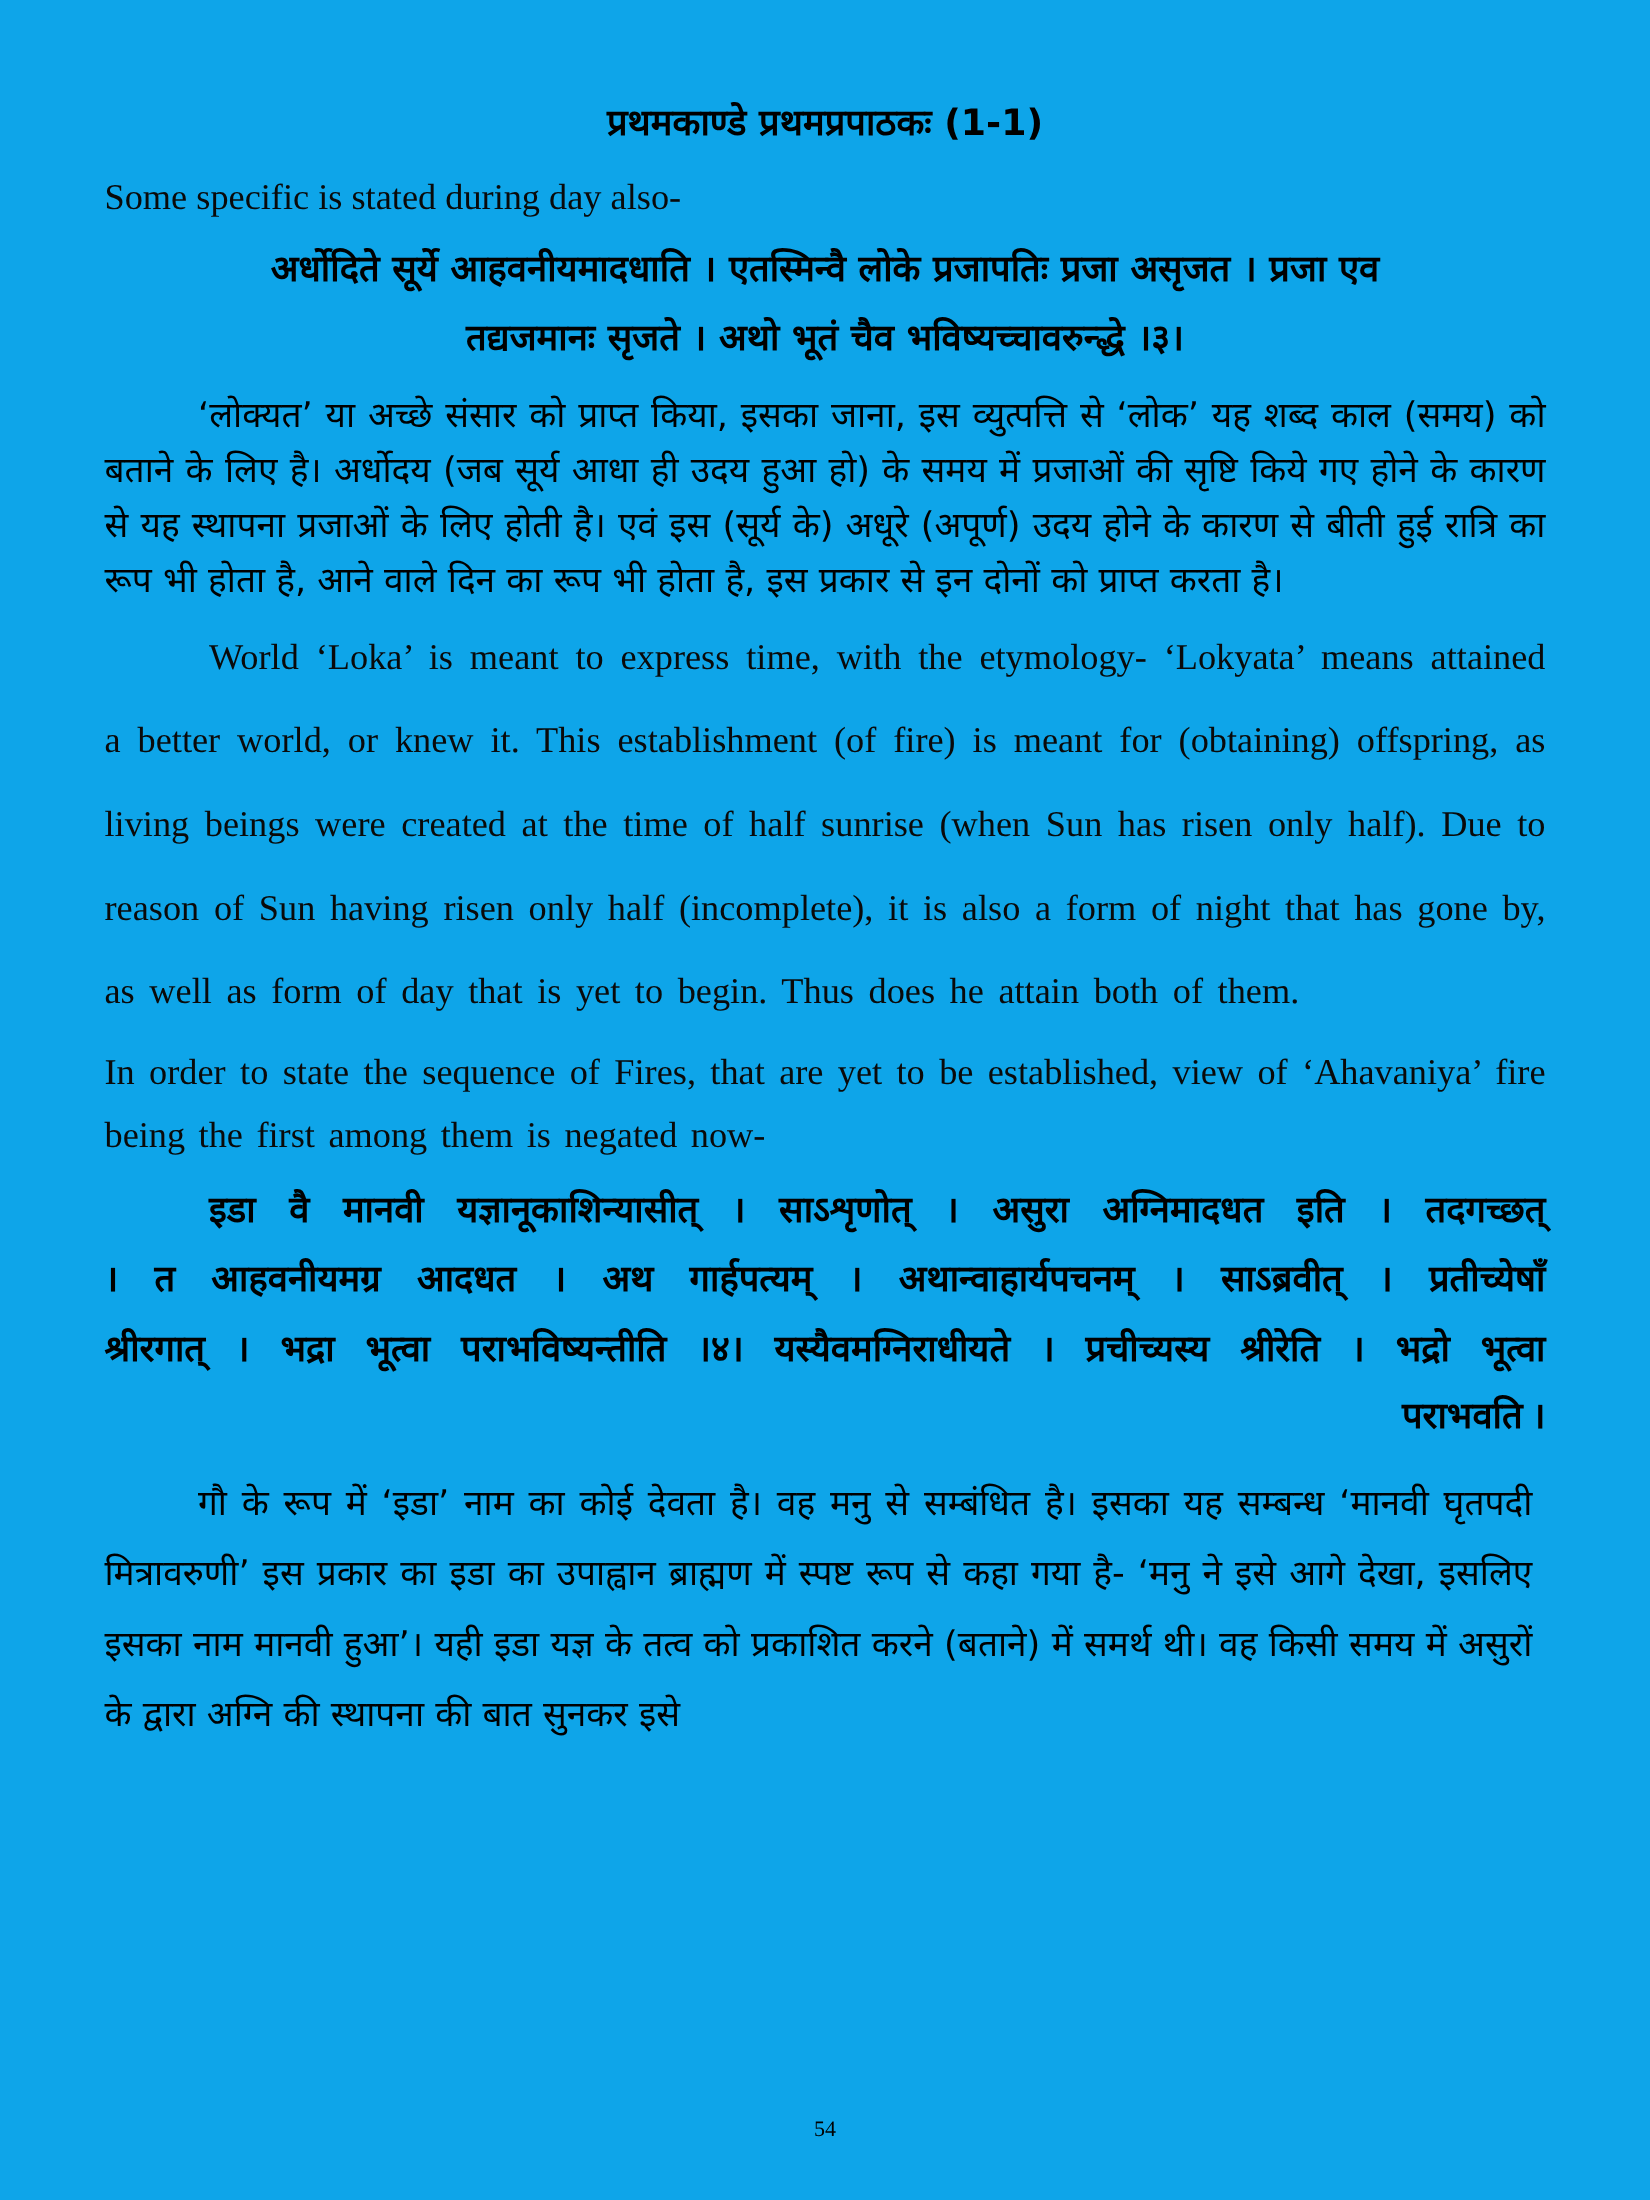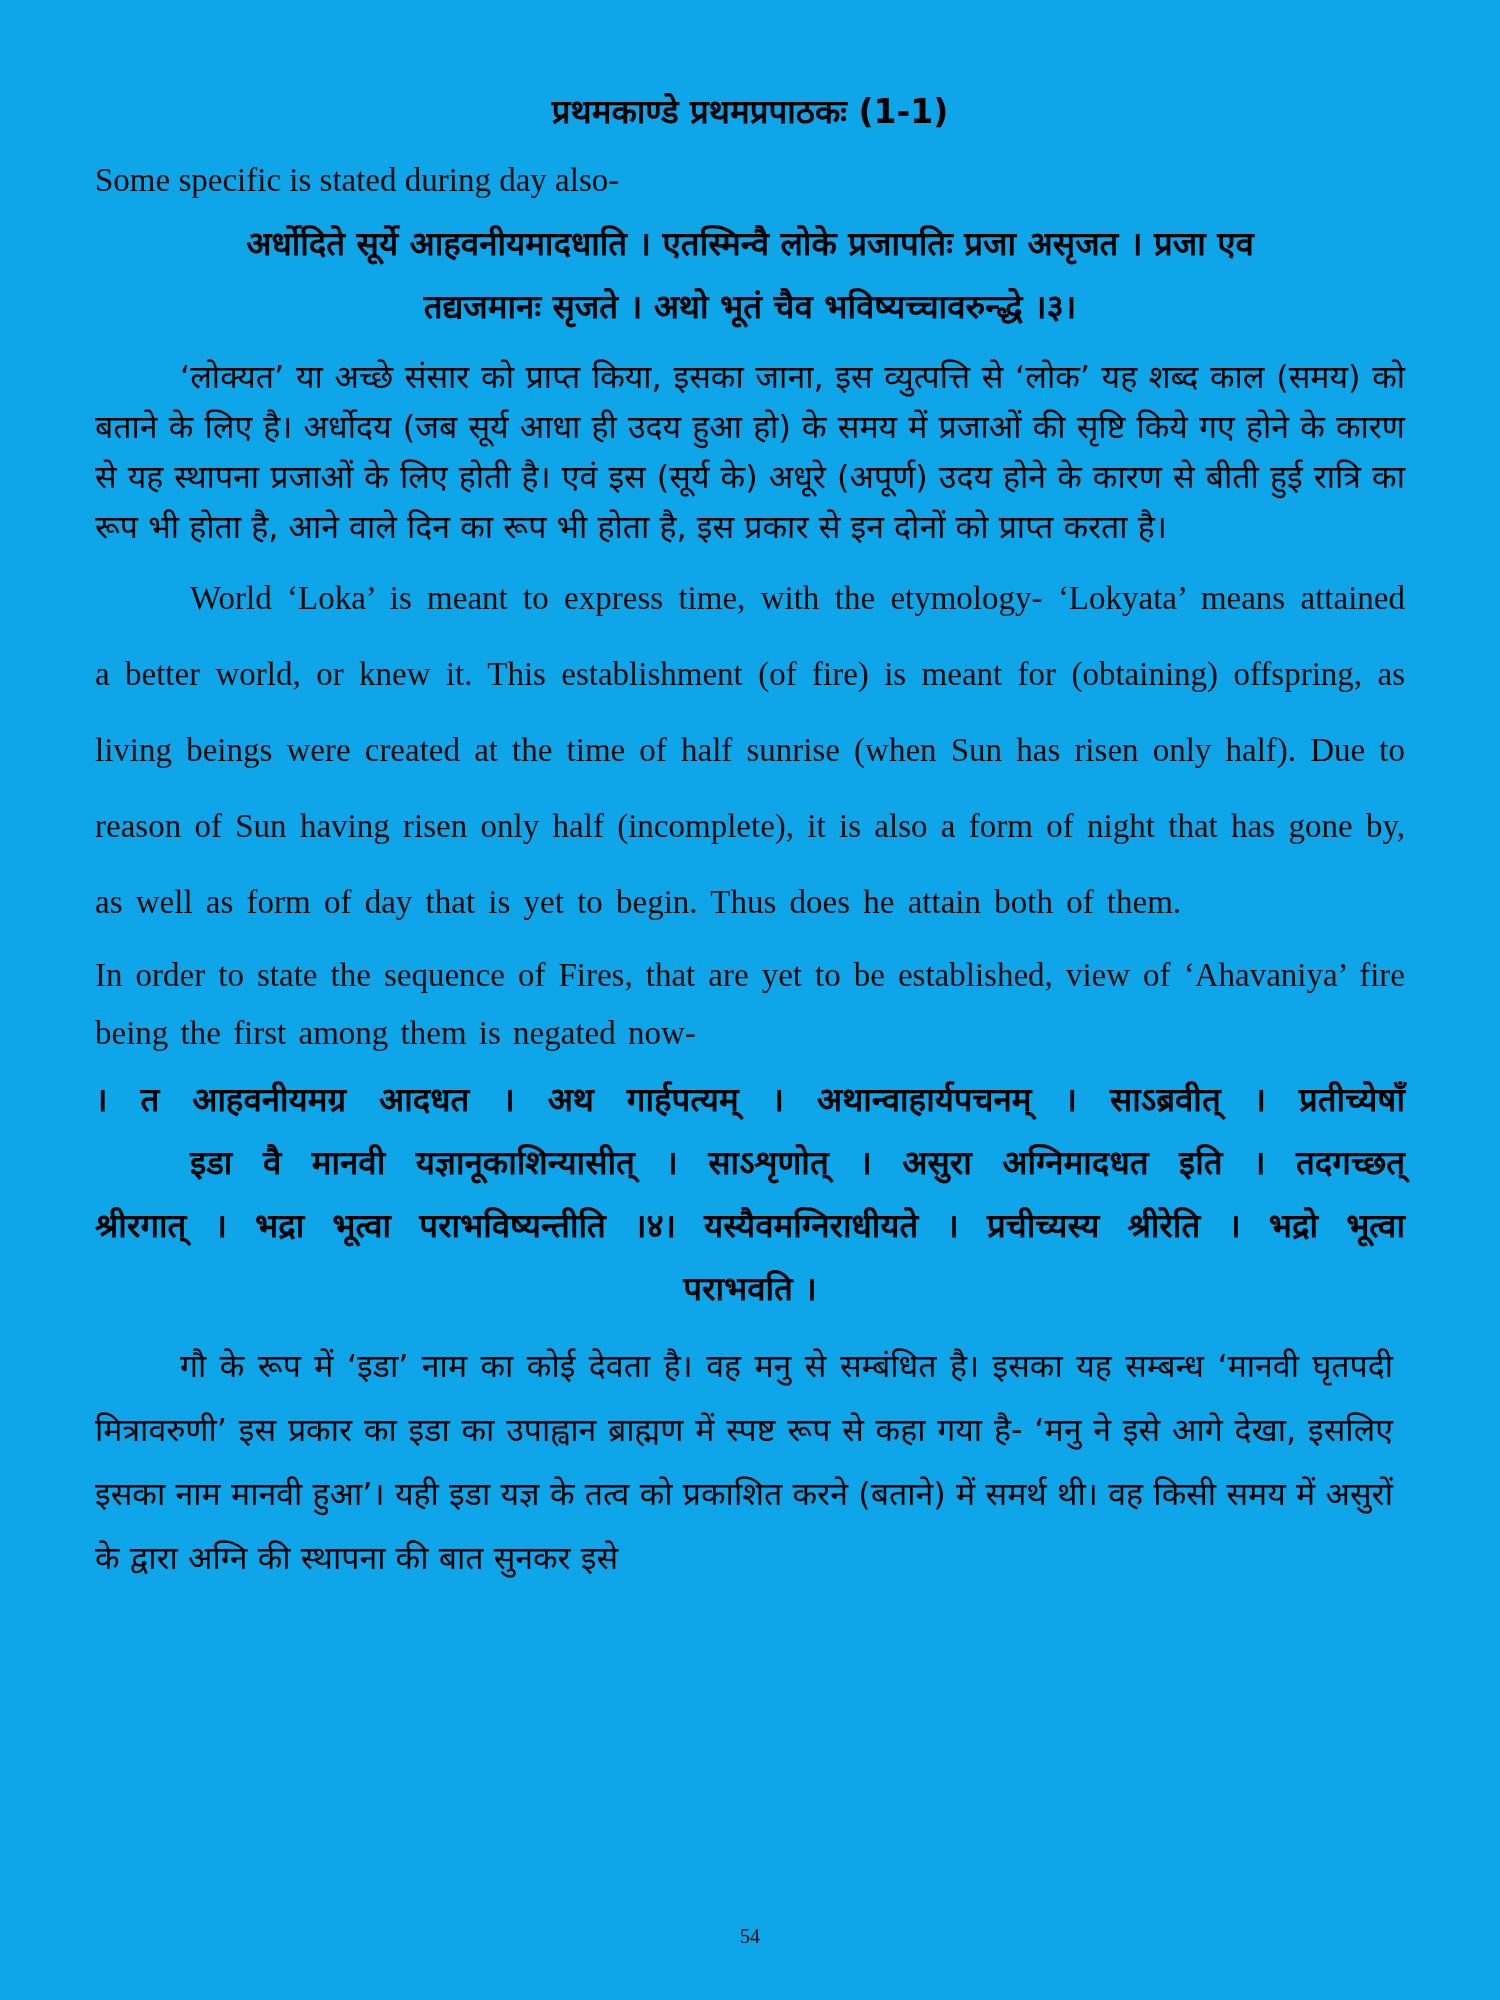--- a/index.html
+++ b/index.html
@@ -44,21 +44,21 @@
     margin: 0 0 10px 0;
     text-align: left;
   }
   .verse {
     font-size: 33px;
     line-height: 63px;
     margin: 0 0 14px 0;
   }
   .verse .v-center { text-align: center; }
   .verse .v-just { text-align: justify; text-align-last: justify; }
-  .verse .v-left { text-align: center; }
+  .verse .v-left { text-align: right; font-family: Liberation Serif, serif; }
   .hindi-para {
     margin: 0 0 8px 0;
   }
   .indent-85 { text-indent: 85px; }
   .indent-95 { text-indent: 95px; }
   .en-para {
     font-size: 33px;
     line-height: 76px;
     text-align: justify;
     word-spacing: 5px;
@@ -104,22 +104,22 @@
   </div>
 
   <div class="dev hindi-para indent-85">‘लोक्यत’ या अच्छे संसार को प्राप्त किया, इसका जाना, इस व्युत्पत्ति से ‘लोक’ यह शब्द काल (समय) को बताने के लिए है। अर्धोदय (जब सूर्य आधा ही उदय हुआ हो) के समय में प्रजाओं की सृष्टि किये गए होने के कारण से यह स्थापना प्रजाओं के लिए होती है। एवं इस (सूर्य के) अधूरे (अपूर्ण) उदय होने के कारण से बीती हुई रात्रि का रूप भी होता है, आने वाले दिन का रूप भी होता है, इस प्रकार से इन दोनों को प्राप्त करता है।</div>
 
   <div class="en en-para indent-95">World ‘Loka’ is meant to express time, with the etymology- ‘Lokyata’ means attained a better world, or knew it. This establishment (of fire) is meant for (obtaining) offspring, as living beings were created at the time of half sunrise (when Sun has risen only half). Due to reason of Sun having risen only half (incomplete), it is also a form of night that has gone by, as well as form of day that is yet to begin. Thus does he attain both of them.</div>
 
 
   <div class="en en-para2">In order to state the sequence of Fires, that are yet to be established, view of ‘Ahavaniya’ fire being the first among them is negated now-</div>
 
   <div class="dev dev-bold verse">
+    <div class="v-just indent-95">इडा वै मानवी यज्ञानूकाशिन्यासीत् । साऽशृणोत् । असुरा अग्निमादधत इति । तदगच्छत्</div>
     <div class="v-just">। त आहवनीयमग्र आदधत । अथ गार्हपत्यम् । अथान्वाहार्यपचनम् । साऽब्रवीत् । प्रतीच्येषाँ</div>
-    <div class="v-just indent-95">इडा वै मानवी यज्ञानूकाशिन्यासीत् । साऽशृणोत् । असुरा अग्निमादधत इति । तदगच्छत्</div>
     <div class="v-just">श्रीरगात् । भद्रा भूत्वा पराभविष्यन्तीति ।४। यस्यैवमग्निराधीयते । प्रचीच्यस्य श्रीरेति । भद्रो भूत्वा</div>
     <div class="v-left">पराभवति ।</div>
   </div>
 
   <div class="dev hindi-para3 indent-85">गौ के रूप में ‘इडा’ नाम का कोई देवता है। वह मनु से सम्बंधित है। इसका यह सम्बन्ध ‘मानवी घृतपदी मित्रावरुणी’ इस प्रकार का इडा का उपाह्वान ब्राह्मण में स्पष्ट रूप से कहा गया है- ‘मनु ने इसे आगे देखा, इसलिए इसका नाम मानवी हुआ’। यही इडा यज्ञ के तत्व को प्रकाशित करने (बताने) में समर्थ थी। वह किसी समय में असुरों के द्वारा अग्नि की स्थापना की बात सुनकर इसे</div>
 
   <div class="page-number">54</div>
 
 </div>
 

